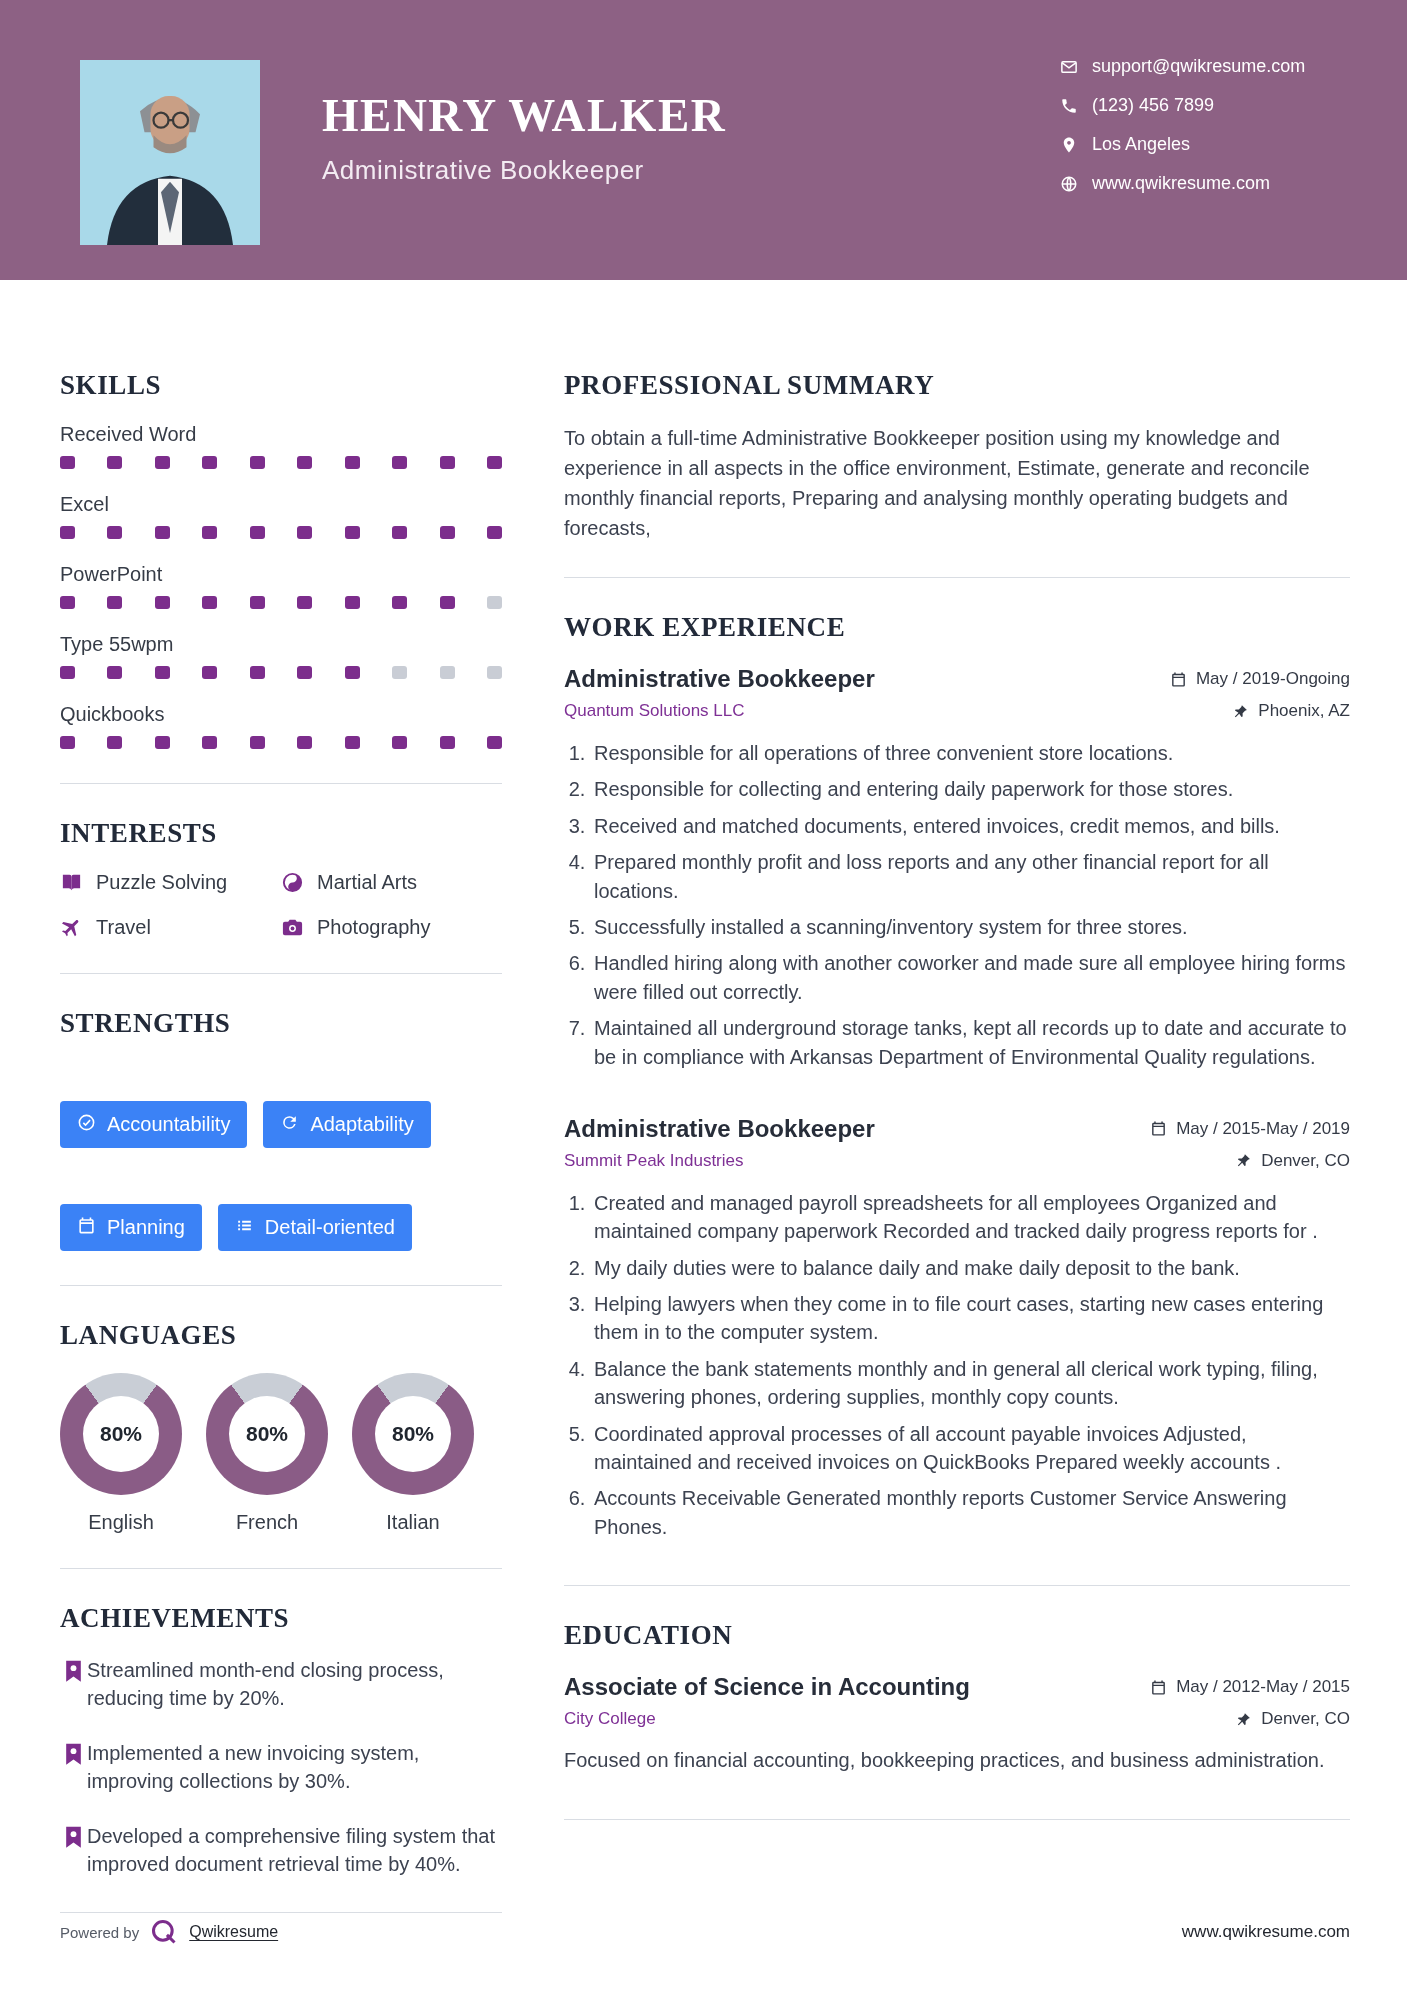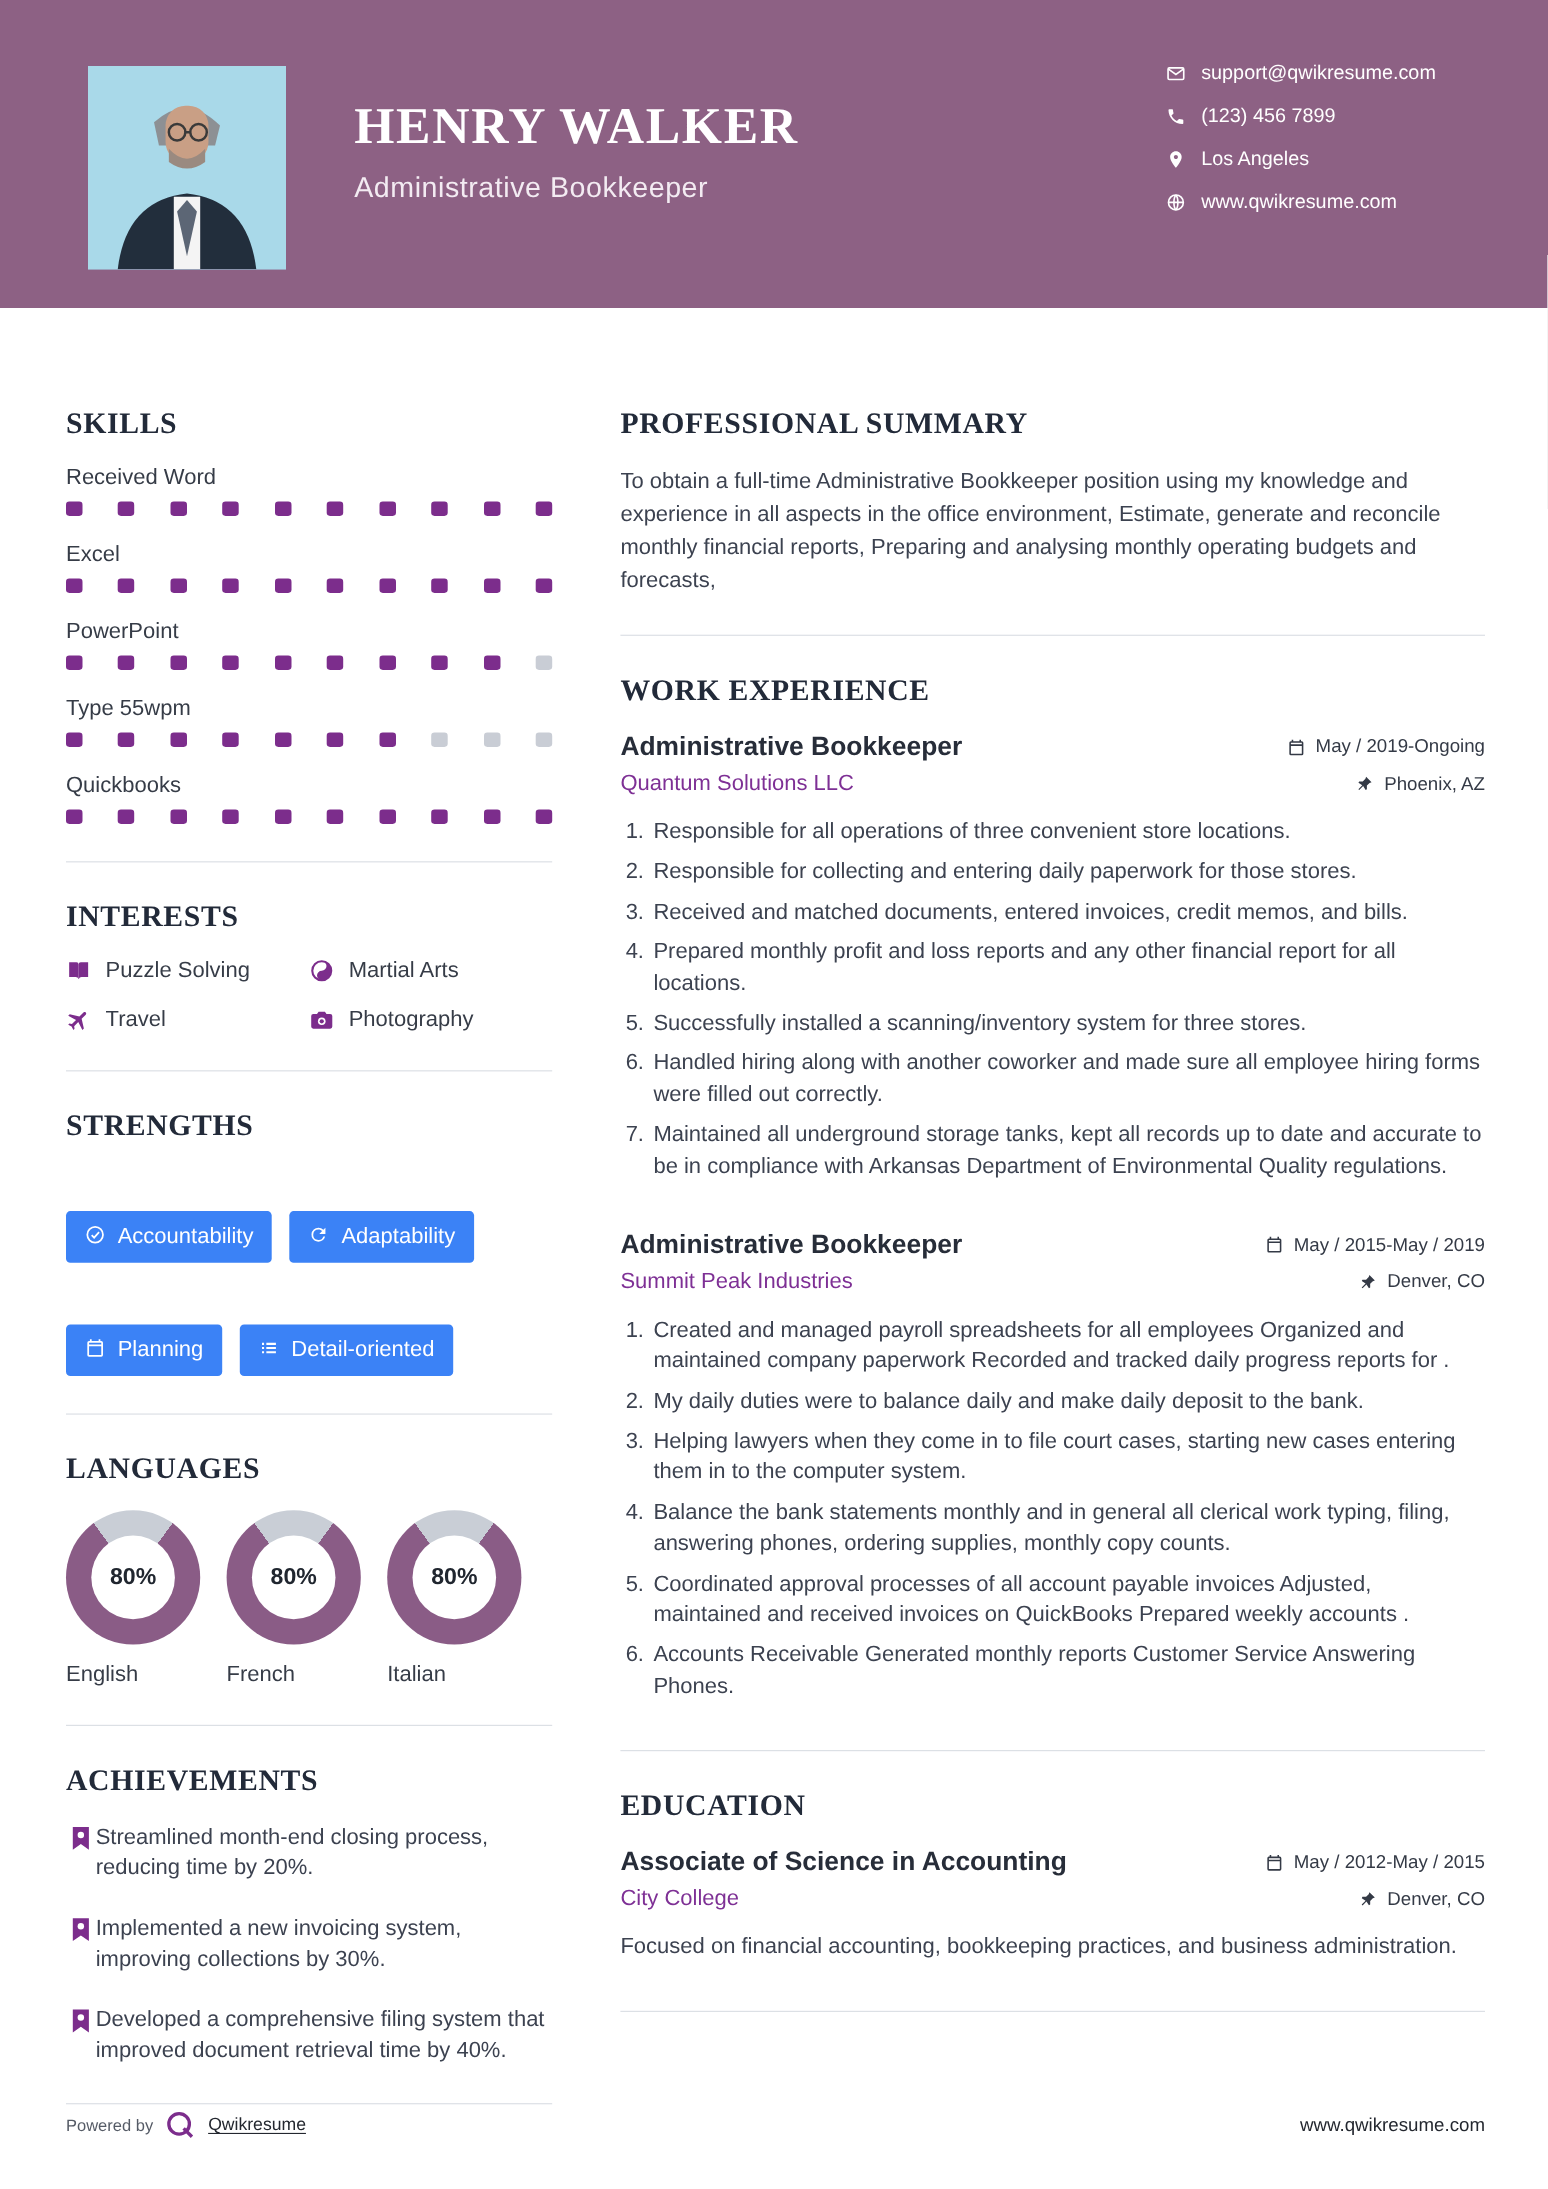--- a/index.html
+++ b/index.html
@@ -77,21 +77,21 @@
   .badge {
     display: inline-flex; align-items: flex-start; gap: 11px;
     background: #3b82f6; color: #ffffff; font-size: 20px;
     padding: 12px 17px; border-radius: 4px; margin-top: 40px;
   }
   .bicon { width: 19px; height: 19px; flex: none; display: inline-flex; }
   .bicon svg { width: 19px; height: 19px; }
 
   
   .langs { display: flex; gap: 24px; }
-  .lang { width: 122px; }
+  .lang { width: 122px; text-align: center; }
   .donut {
     width: 122px; height: 122px; border-radius: 50%;
     display: flex; align-items: center; justify-content: center;
     background: #8a5c86;
   }
   .hole {
     width: 76px; height: 76px; border-radius: 50%; background: #ffffff;
     display: flex; align-items: center; justify-content: center;
     font-size: 21px; font-weight: 700; color: #20262f;
   }
@@ -101,21 +101,21 @@
   .ach { display: flex; margin-bottom: 26px; font-size: 20px; line-height: 1.42; color: #3c4250; }
   .aicon { width: 27px; height: 27px; flex: none; display: inline-flex; margin-top: 2px; }
   .aicon svg { width: 27px; height: 27px; }
 
   
   .summary-text { font-size: 20px; line-height: 1.5; color: #3c4250; }
   .job { margin-bottom: 44px; }
   .job-head, .job-sub { display: flex; justify-content: space-between; align-items: center; }
   .job-sub { margin-top: 8px; }
   .job-title { font-size: 24px; font-weight: 700; color: #272d39; }
-  .company { font-size: 20px; color: #7e3095; text-align: right; }
+  .company { font-size: 17px; color: #7e3095; text-align: right; }
   .meta { display: flex; align-items: center; gap: 9px; font-size: 17px; color: #343a46; }
   .micon { width: 17px; height: 17px; flex: none; display: inline-flex; }
   .micon svg { width: 17px; height: 17px; }
   ol.bullets { margin: 18px 0 0; padding-left: 27px; }
   ol.bullets li { font-size: 20px; line-height: 1.42; margin-bottom: 8px; padding-left: 3px; }
   .edu-desc { margin-top: 16px; font-size: 20px; line-height: 1.5; }
 
   
   .footer {
     position: absolute; left: 60px; right: 57px; top: 1918px;

